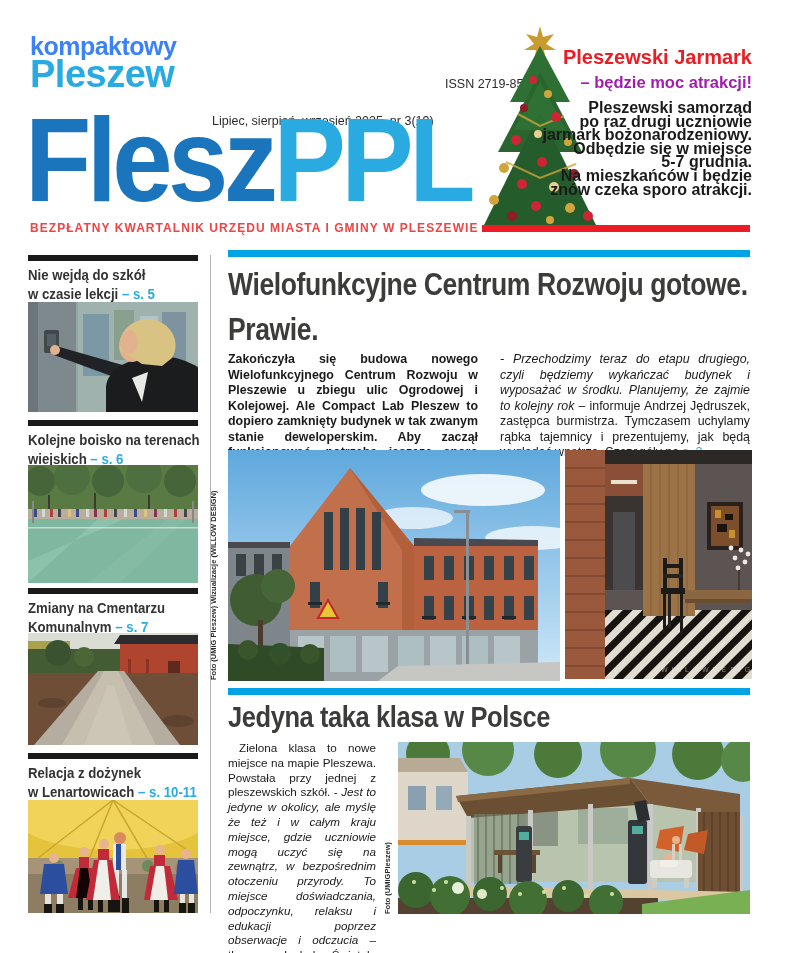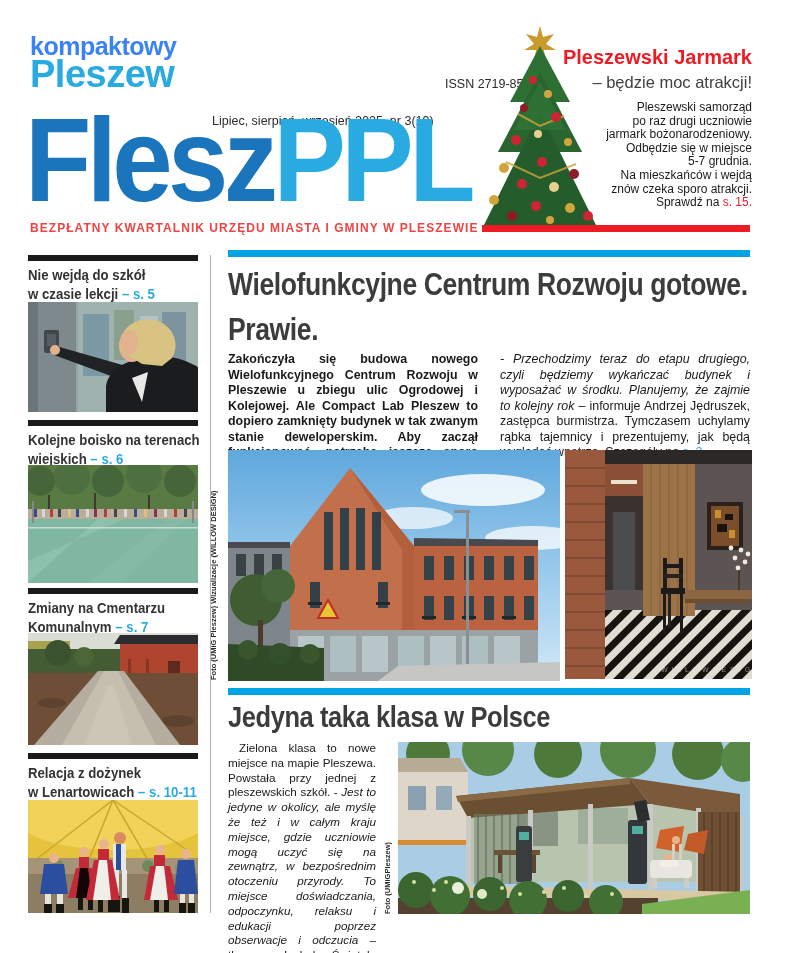--- a/index.html
+++ b/index.html
@@ -9,22 +9,22 @@
   
   .brand1{font-size:25px;font-weight:bold;color:#3b82f6;letter-spacing:-0.5px;line-height:25px;}
   .brand2{font-size:38px;font-weight:bold;color:#29ABE2;letter-spacing:-0.5px;line-height:31px;}
   .issue{font-size:12.5px;color:#2b2b2b;}
   .masthead{font-size:118px;font-weight:bold;line-height:100px;letter-spacing:-5px;
             transform:scaleX(.92);transform-origin:top left;white-space:nowrap;}
   .mh1{color:#1B75BC;} .mh2{color:#29ABE2;}
   .tagline{font-size:12px;font-weight:bold;letter-spacing:1.05px;color:#ef4444;white-space:nowrap;}
   .jarmark{width:232px;text-align:right;}
   .j-head{font-size:20px;line-height:23px;font-weight:bold;color:#ED1C24;}
-  .j-sub{font-size:16.5px;line-height:20px;font-weight:normal;color:#404040;margin-top:3px;}
-  .j-body{font-size:12px;line-height:13.6px;font-weight:400;color:#1a1a1a;margin-top:9px;}
+  .j-sub{font-size:16.5px;line-height:20px;font-weight:bold;color:#a21caf;margin-top:3px;}
+  .j-body{font-size:16px;line-height:13.6px;font-weight:700;color:#1a1a1a;margin-top:9px;}
   .red-ref{color:#ED1C24;}
   .redbar{background:#ED1C24;}
   
   .vdivider{width:1px;background:#b3b3b3;}
   .cyanbar{background:#00A4E4;}
   .blackbar{background:#1A1A1A;}
   
   .s-title{font-size:15px;line-height:19px;font-weight:bold;color:#333;white-space:nowrap;
            transform:scaleX(.88);transform-origin:top left;}
   .ref{color:#29ABE2;}
@@ -97,23 +97,22 @@
 
   <div class="abs jarmark" style="left:520px;top:40px;margin-top:6px;">
     <div class="j-head">Pleszewski Jarmark</div>
     <div class="j-sub">– będzie moc atrakcji!</div>
     <div class="j-body">
       <div>Pleszewski samorząd</div>
       <div>po raz drugi uczniowie</div>
       <div>jarmark bożonarodzeniowy.</div>
       <div>Odbędzie się w miejsce</div>
       <div>5-7 grudnia.</div>
-      <div>Na mieszkańców i wejdą</div>
+      <div>Na mieszkańców i będzie</div>
       <div>znów czeka sporo atrakcji.</div>
-      <div><span>Sprawdź na </span><span class="red-ref">s. 15.</span></div>
     </div>
   </div>
 
   <div class="abs redbar" style="left:482px;top:225px;width:268px;height:7px;"></div>
 
   <div class="abs vdivider" style="left:210px;top:255px;height:658px;"></div>
 
   <div class="abs blackbar" style="left:28px;top:255px;width:170px;height:6px;"></div>
   <div class="abs s-title" style="left:28px;top:265px;">
     <span>Nie wejdą do szkół</span><br>

